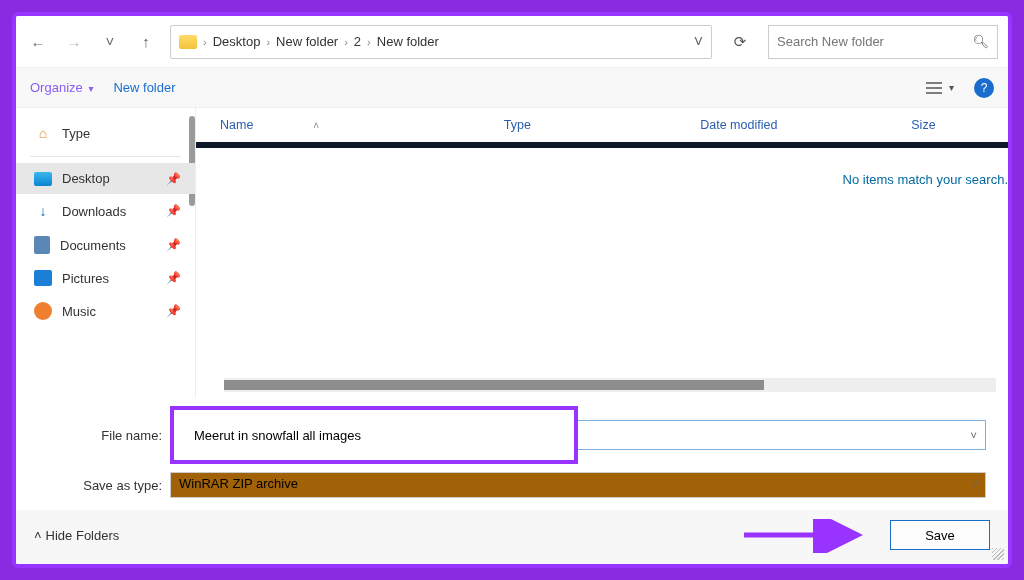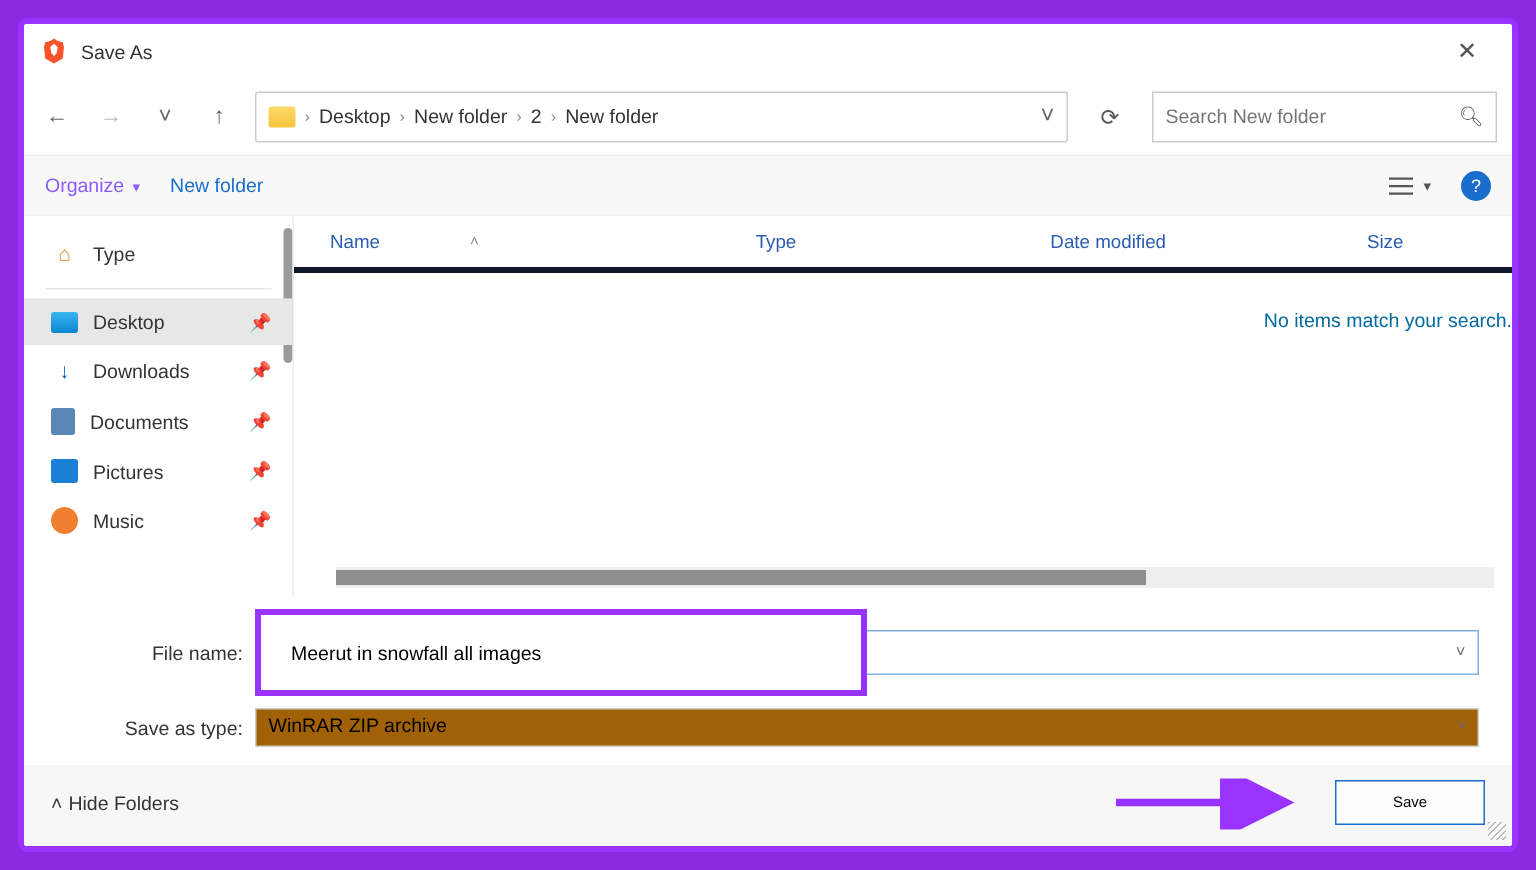--- a/index.html
+++ b/index.html
@@ -42,21 +42,21 @@
 .sb-sep { height: 1px; background: #e6e6e6; margin: 6px 14px; }
 .ico { width: 18px; height: 18px; display: inline-flex; align-items: center; justify-content: center; font-size: 14px; }
 .ico.home { color: #e08a2c; }
 .ico.desktop { width:18px; height:14px; background: linear-gradient(#3cb6f0,#0a84d0); border-radius:2px; }
 .ico.down { color: #0a66c2; font-weight:bold; }
 .ico.docs { width:16px; height:18px; background:#5b87b7; border-radius:2px; position:relative; }
 .ico.pics { width:18px; height:16px; background:#1b7fd6; border-radius:2px; position:relative; }
 .ico.music { width:18px; height:18px; border-radius:50%; background:#f08030; position:relative; }
 
 .filepane { flex: 1; display: flex; flex-direction: column; }
-.colheaders { display: flex; padding: 6px 16px; font-size: 12.5px; color: #2a5db0; border-bottom: 4px solid #0f172a; gap: 35px; }
+.colheaders { display: flex; padding: 6px 16px; font-size: 12.5px; color: #2a5db0; border-bottom: 6px solid #0f172a; gap: 35px; }
 .colheaders .col { padding: 4px 8px; }
 .col.name { flex: 1.6; display:flex; align-items:center; gap: 60px; }
 .col.date { flex: 1.1; }
 .col.type { flex: 1; }
 .col.size { flex: 0.5; }
 .col .sort { color: #888; font-size: 10px; }
 .emptymsg { text-align: right; color: #0369a1; font-size: 13px; padding-top: 24px; flex: 1; }
 .hscroll { height: 14px; background: #eee; margin: 0 12px 6px 28px; position: relative; }
 .hscroll .thumb { position: absolute; left: 0; top: 2px; height: 10px; width: 70%; background: #8d8d8d; }
 
@@ -71,40 +71,31 @@
 .highlight-box input { width: 100%; border: none; height: 22px; padding: 2px 6px; font-size: 13px; outline: none; }
 .fn-wrap { display:flex; align-items:center; }
 .fn-rest { flex:1; height:30px; border:1px solid #7eb1dd; border-left:none; margin-left:-4px; position:relative;}
 .fn-rest .combo-caret{ top:8px; }
 
 .footer { display: flex; align-items: center; padding: 10px 18px 14px 18px; background: #f7f7f7; gap: 10px; }
 .footer .hf { font-size: 13px; color: #333; display:flex; align-items:center; gap:4px; }
 .footer .spacer { flex: 1; }
 .arrow-annot { position: relative; width: 140px; height: 24px; }
 .arrow-annot svg { position:absolute; top:-4px; left:0; }
-.btn { min-width: 100px; height: 30px; border: 1px solid #999; background: #fdfdfd; font-size: 10px; cursor: pointer; }
+.btn { min-width: 100px; height: 30px; border: 1px solid #999; background: #fdfdfd; font-size: 13px; cursor: pointer; }
 .btn.primary { border: 1px solid #1a6dcc; }
 .resize-grip { position:absolute; right:4px; bottom:4px; width:12px; height:12px; background: repeating-linear-gradient(135deg,#bbb 0 1px, transparent 1px 3px);}
 .dialog{position:relative;}
 </style>
 </head>
 <body>
 
 <div class="outer-border">
 <div class="dialog">
 
-  <div class="titlebar">
-    <svg class="app-icon" viewBox="0 0 24 24">
-          <path fill="#fb542b" d="M12 2l3 2 4 1 1 4-1 9-7 4-7-4-1-9 1-4 4-1z"></path>
-          <path fill="#fff" d="M12 6l3 3-1 5-2 2-2-2-1-5z"></path>
-        </svg>
-    <span class="title">Save As</span>
-    <div class="spacer"></div>
-    <div class="close">✕</div>
-  </div>
 
   <div class="navrow">
     <div class="nav-btn">←</div>
     <div class="nav-btn" style="color:#bbb;">→</div>
     <div class="nav-btn">˅</div>
     <div class="nav-btn">↑</div>
     <div class="addressbar">
       <span class="folder-icon"></span>
       <span class="sep">›</span>
       <span class="crumb">Desktop</span>

